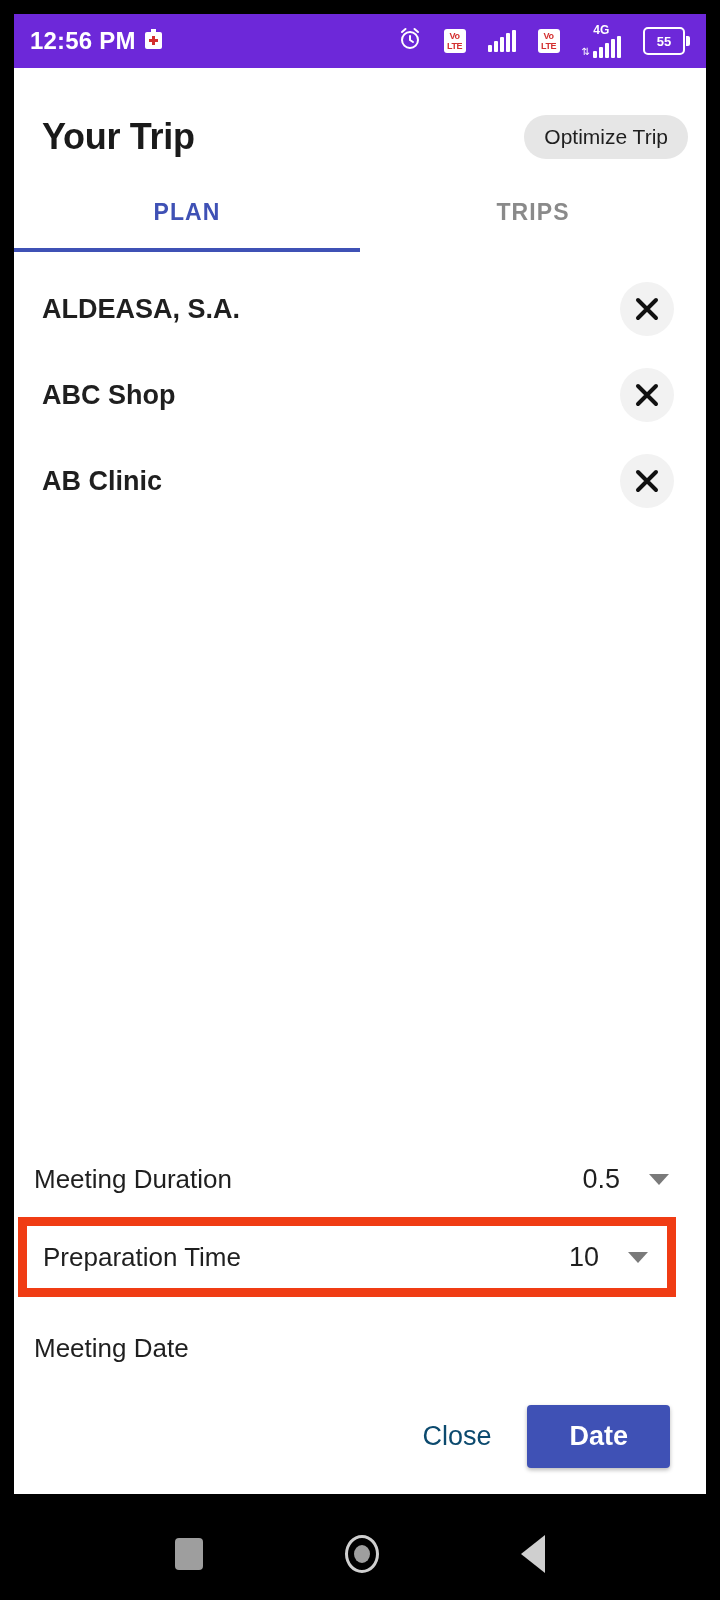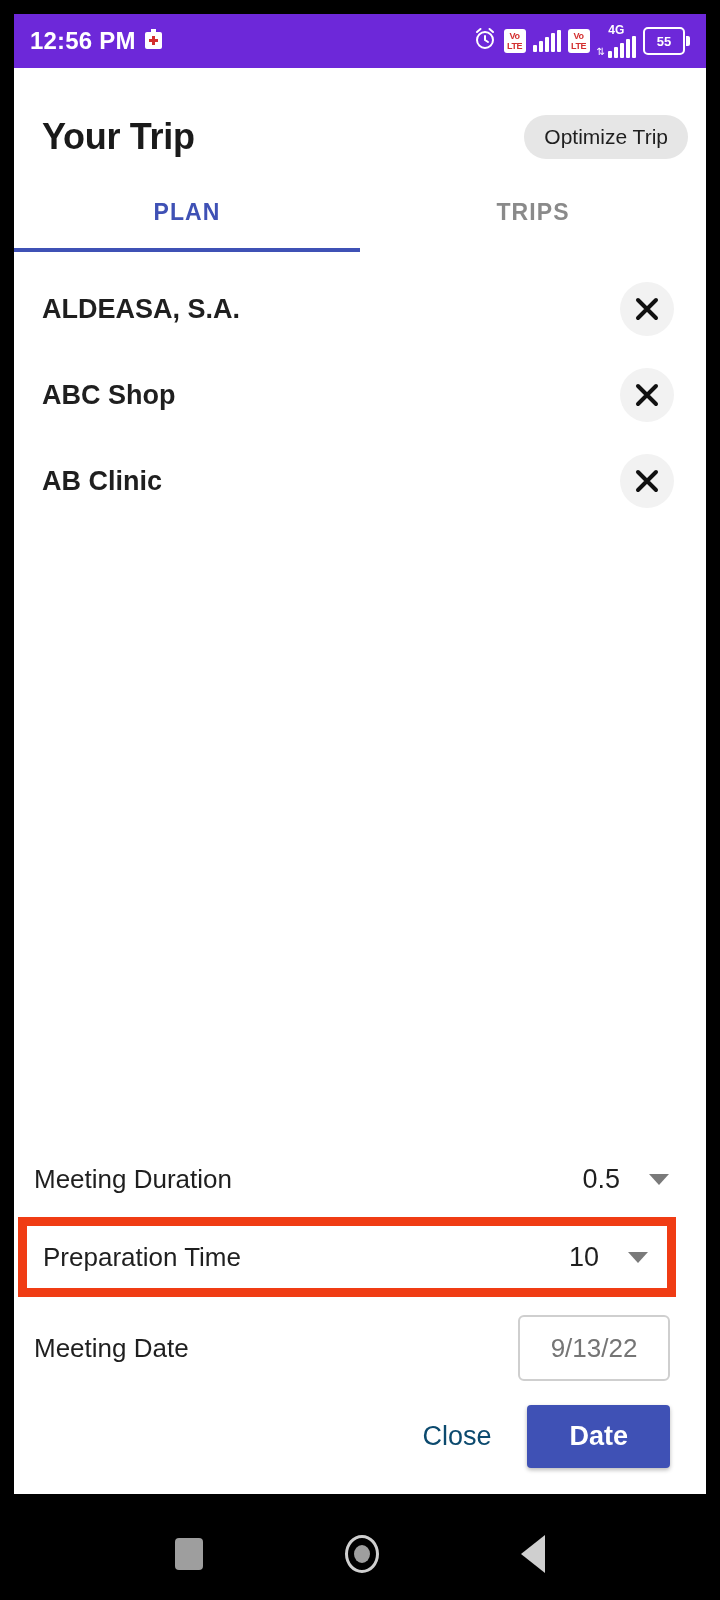--- a/index.html
+++ b/index.html
@@ -31,21 +31,21 @@
     background:#6d28d9;
     display:flex; align-items:center;
     padding:0 16px;
   }
   #status-left { display:flex; align-items:center; gap:9px; }
   #status-time {
     color:#ffffff; font-size:24px; font-weight:700;
     letter-spacing:.2px;
   }
   #status-right {
-    margin-left:auto; display:flex; align-items:center; gap:7px;
+    margin-left:auto; display:flex; align-items:center; gap:22px;
   }
   .sb-icon { display:block; }
 
   .volte-badge {
     width:22px; height:24px; border-radius:3px;
     background:#fff; color:#d32f2f;
     font-size:9px; font-weight:700; line-height:10px;
     display:flex; flex-direction:column;
     align-items:center; justify-content:center;
     letter-spacing:-.3px;
@@ -376,21 +376,20 @@
             <span class="caret">
               <svg width="22" height="13" viewBox="0 0 22 13">
                 <path d="M1 1h20L11 12z" fill="#7a7a7a"></path>
               </svg>
             </span>
           </div>
         </div>
 
         <div class="form-row" id="row-meeting-date">
           <span class="form-label">Meeting Date</span>
-          <input id="meeting-date-input" type="text" placeholder="9/13/22" style="">
         </div>
 
         <div id="action-bar">
           <button id="close-button">Close</button>
           <button id="save-button">Date</button>
         </div>
 
       </div>
     </div>
   </div>

